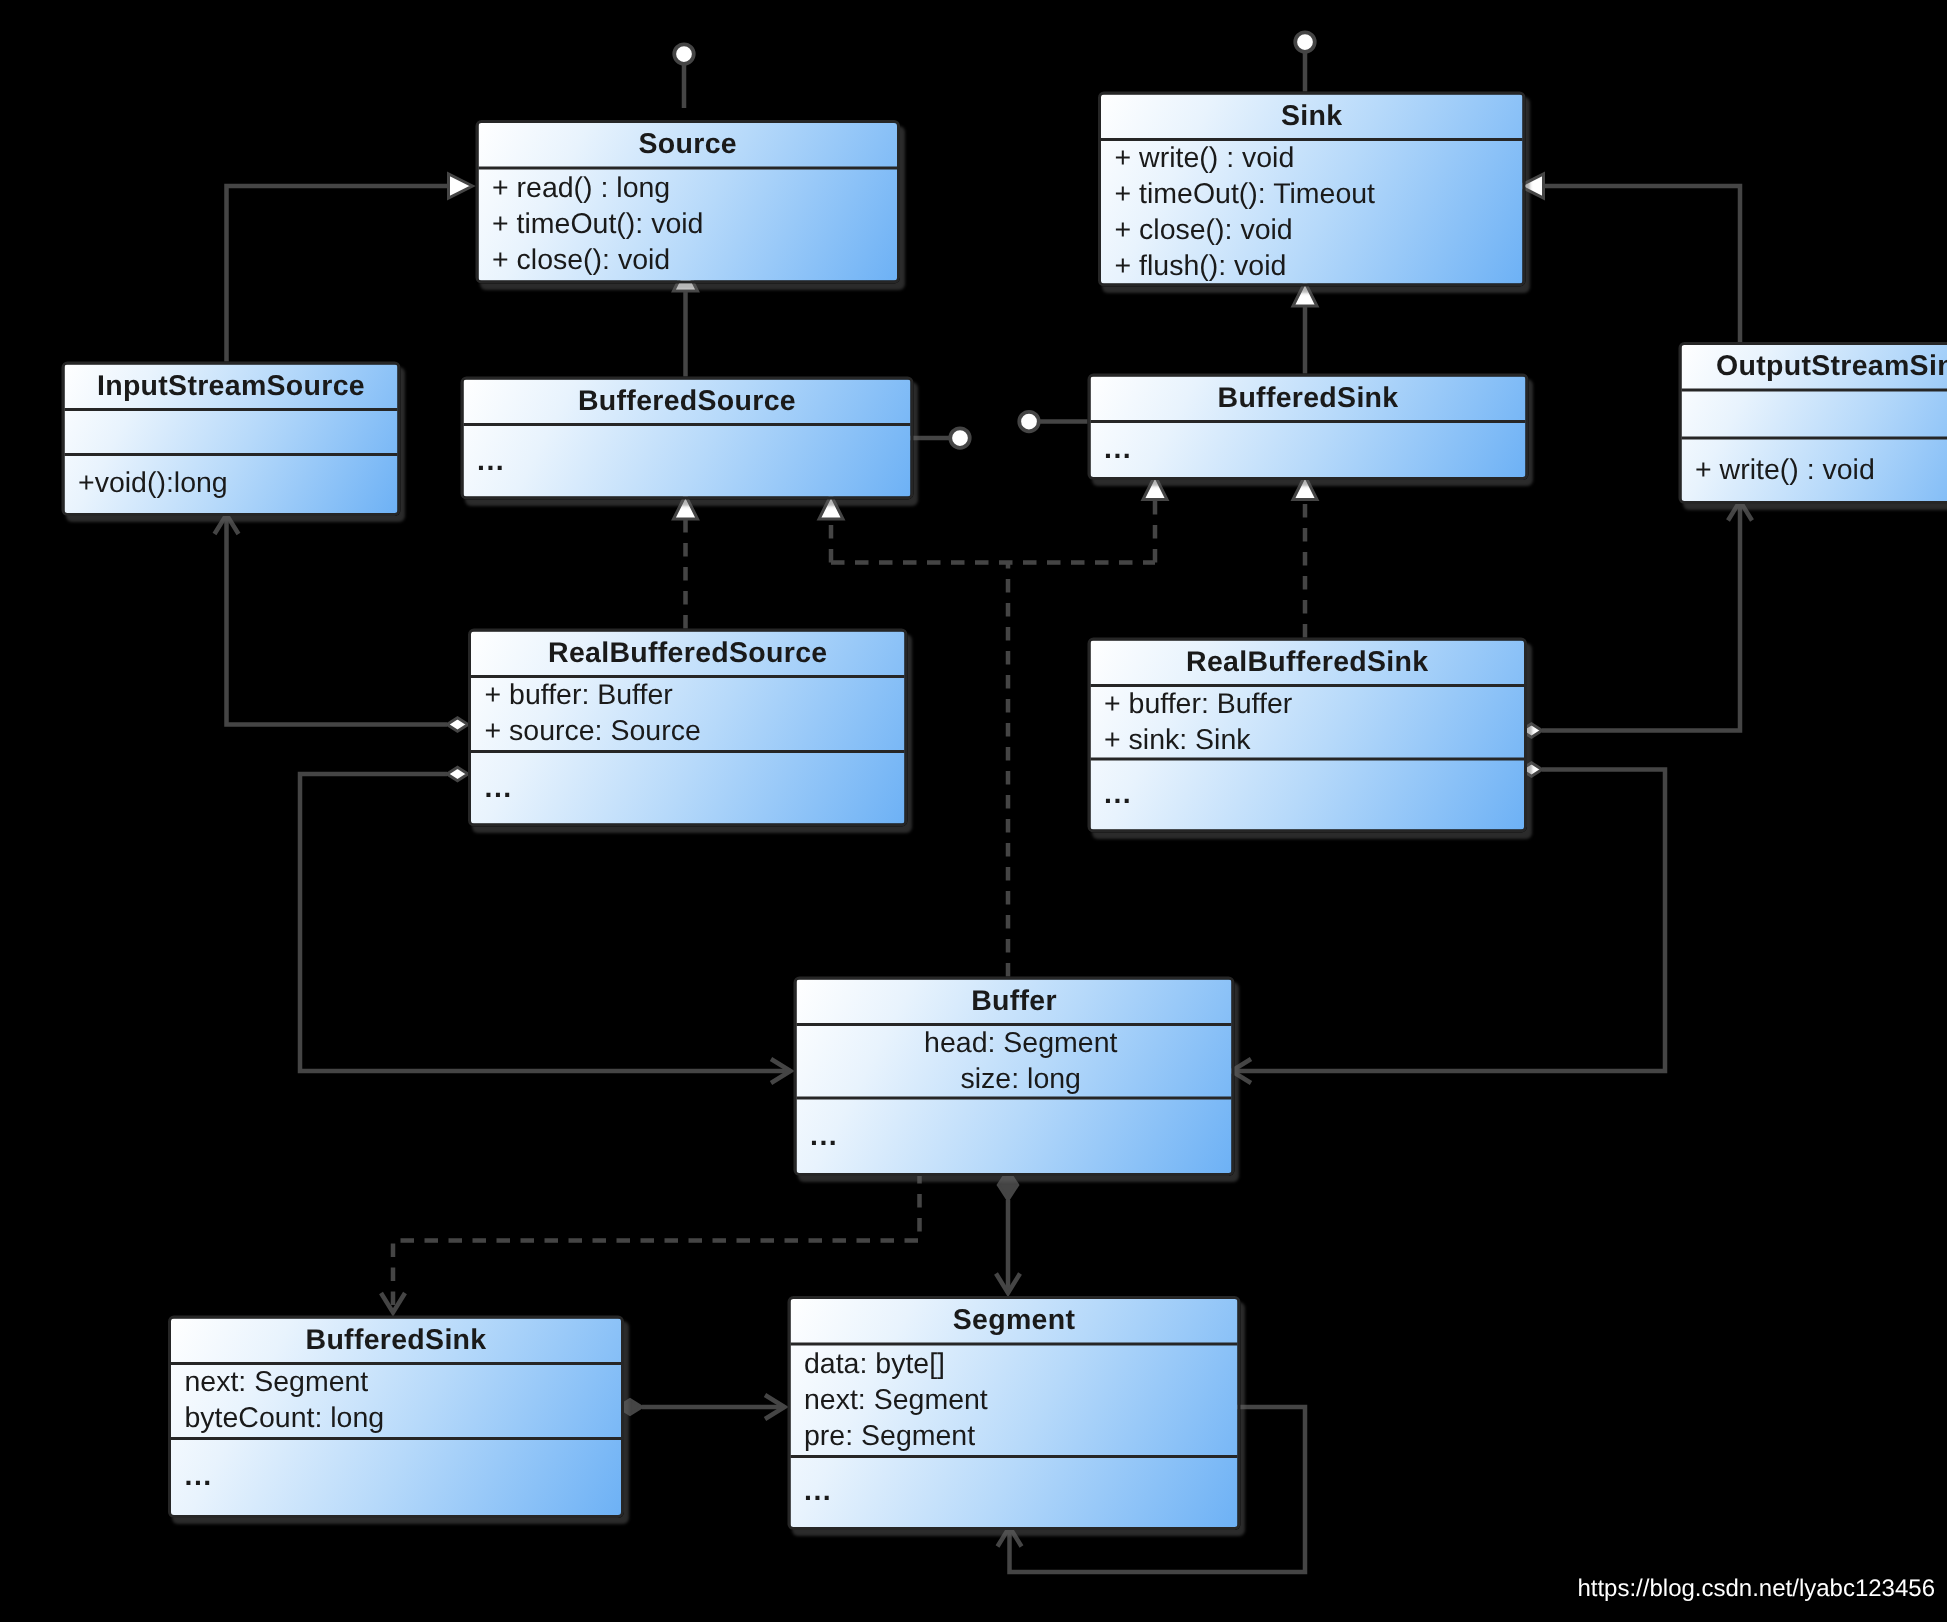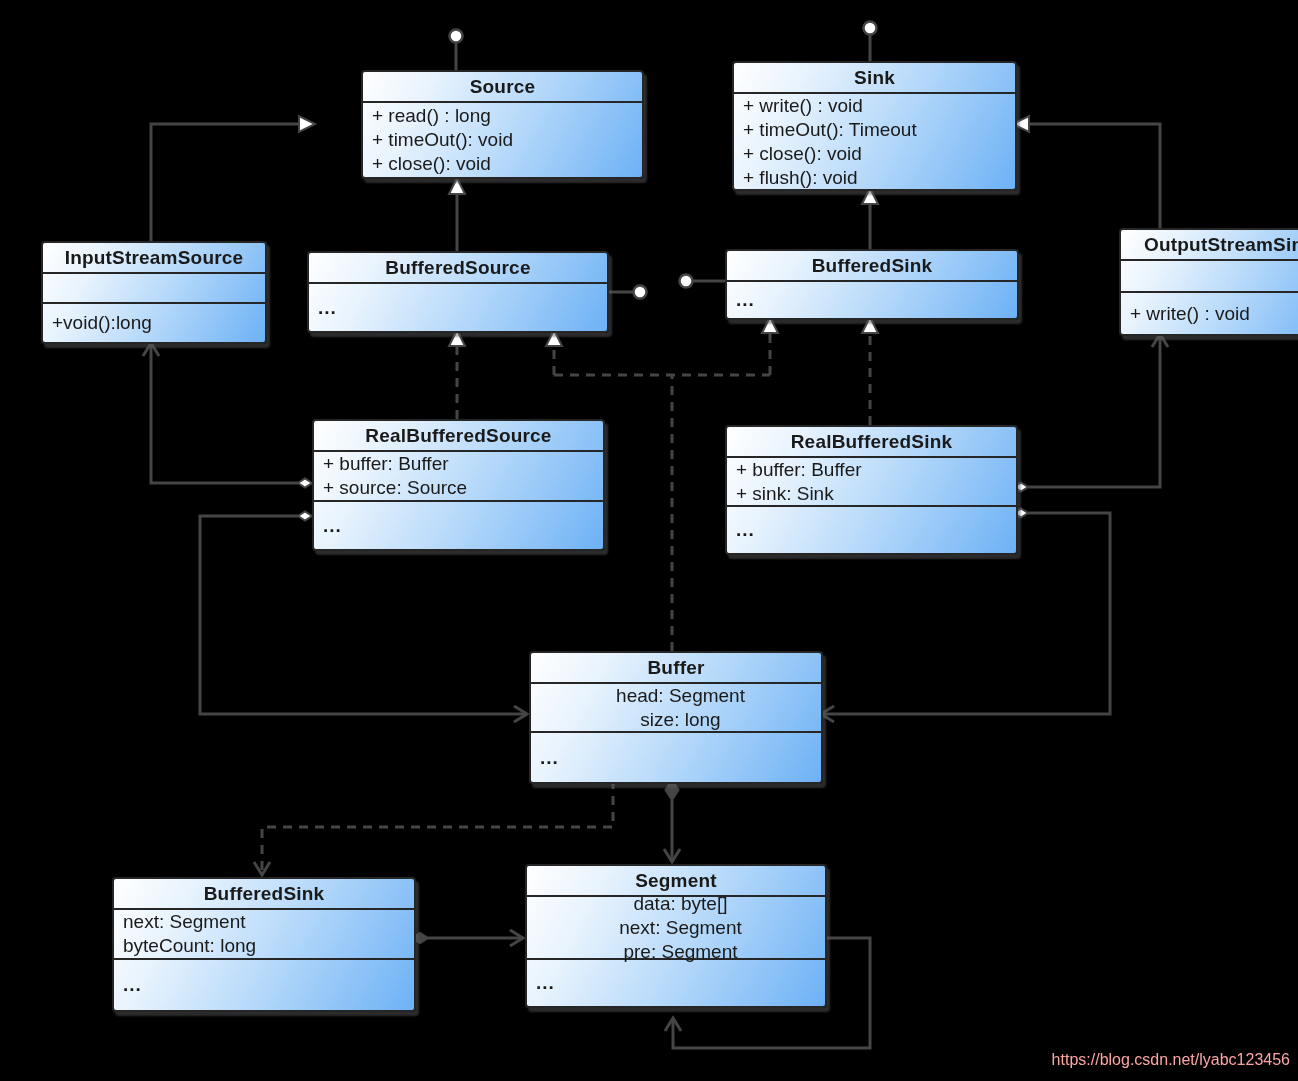--- a/index.html
+++ b/index.html
@@ -19,21 +19,21 @@
     box-sizing:border-box;height:29px;display:flex;align-items:center;justify-content:center;
     font-size:19px;font-weight:700;letter-spacing:.2px;
   }
   .sec{
     box-sizing:border-box;border-top:2px solid #262626;
     display:flex;flex-direction:column;justify-content:center;
   }
   .row{font-size:19px;line-height:24px;padding-left:9px;white-space:nowrap;}
   .row.dots{font-weight:700;letter-spacing:1px;}
   #watermark{
-    position:absolute;right:8px;bottom:12px;color:#fca5a5;font-size:16px;
+    position:absolute;right:8px;bottom:12px;color:#ffffff;font-size:16px;
   }
 </style>
 </head>
 <body>
 
 <div id="canvas">
 
   <svg id="wires" width="1298" height="1081" viewBox="0 0 1298 1081">
     <g stroke="#454545" stroke-width="3" fill="none">
 
@@ -134,21 +134,21 @@
         <path d="M 412 938 L 420 933 L 428 938 L 420 943 Z" fill="#454545" stroke-width="2"></path>
       </g>
 
       <g>
         <path d="M 823 938 L 870 938 L 870 1048 L 673 1048 L 673 1018"></path>
         <path d="M 665 1031 L 673 1018 L 681 1031"></path>
       </g>
     </g>
   </svg>
 
-  <div class="uml-class" style="left:317px;top:70px;width:279px;margin-left:44px;">
+  <div class="uml-class" style="left:317px;top:80px;width:279px;">
     <div class="cls-title">Source</div>
     <div class="sec" style="height:76px;">
       <div class="row">+ read() : long</div>
       <div class="row">+ timeOut(): void</div>
       <div class="row">+ close(): void</div>
     </div>
   </div>
 
   <div class="uml-class" style="left:732px;top:61px;width:281px;">
     <div class="cls-title">Sink</div>
@@ -229,21 +229,21 @@
       <div class="row">next: Segment</div>
       <div class="row">byteCount: long</div>
     </div>
     <div class="sec" style="height:52px;">
       <div class="row dots">...</div>
     </div>
   </div>
 
   <div class="uml-class" style="left:525px;top:864px;width:298px;">
     <div class="cls-title">Segment</div>
-    <div class="sec" style="height:63px;align-items:center;">
+    <div class="sec" style="height:75px;">
       <div class="row">data: byte[]</div>
       <div class="row">next: Segment</div>
       <div class="row">pre: Segment</div>
     </div>
     <div class="sec" style="height:48px;">
       <div class="row dots">...</div>
     </div>
   </div>
 
   <div id="watermark">https://blog.csdn.net/lyabc123456</div>

